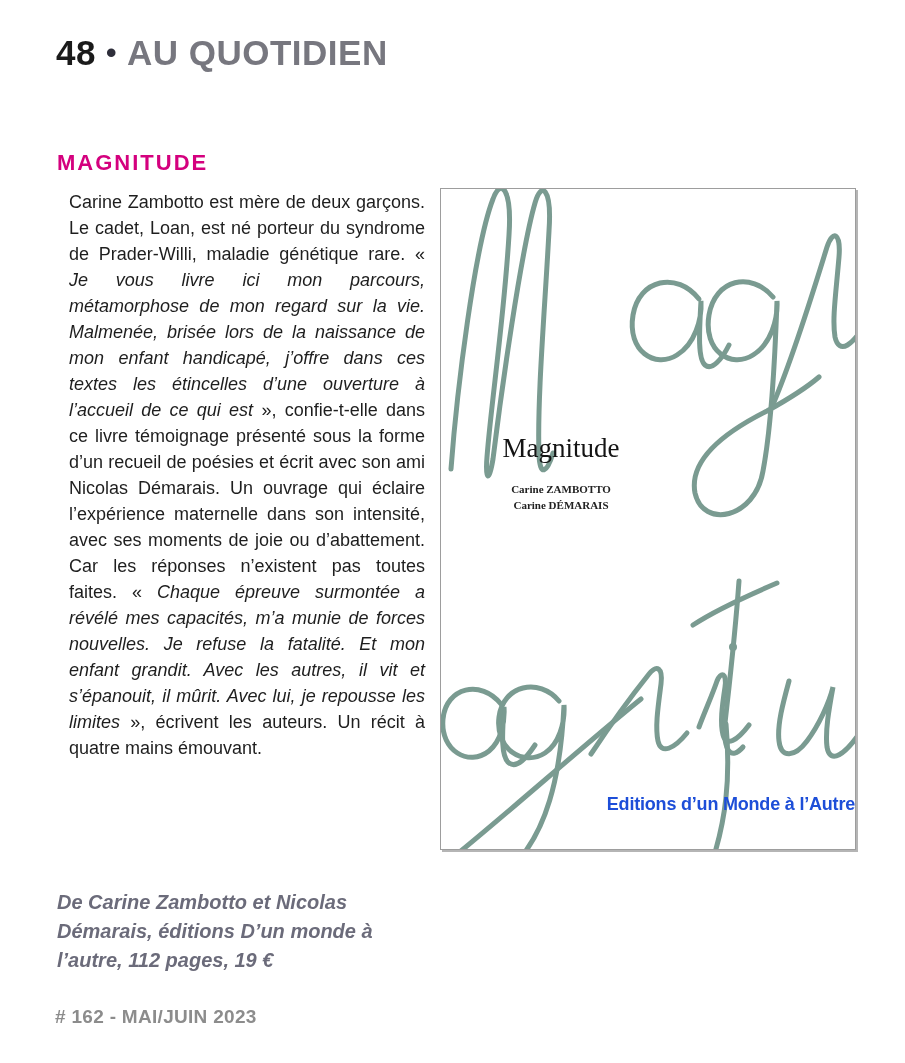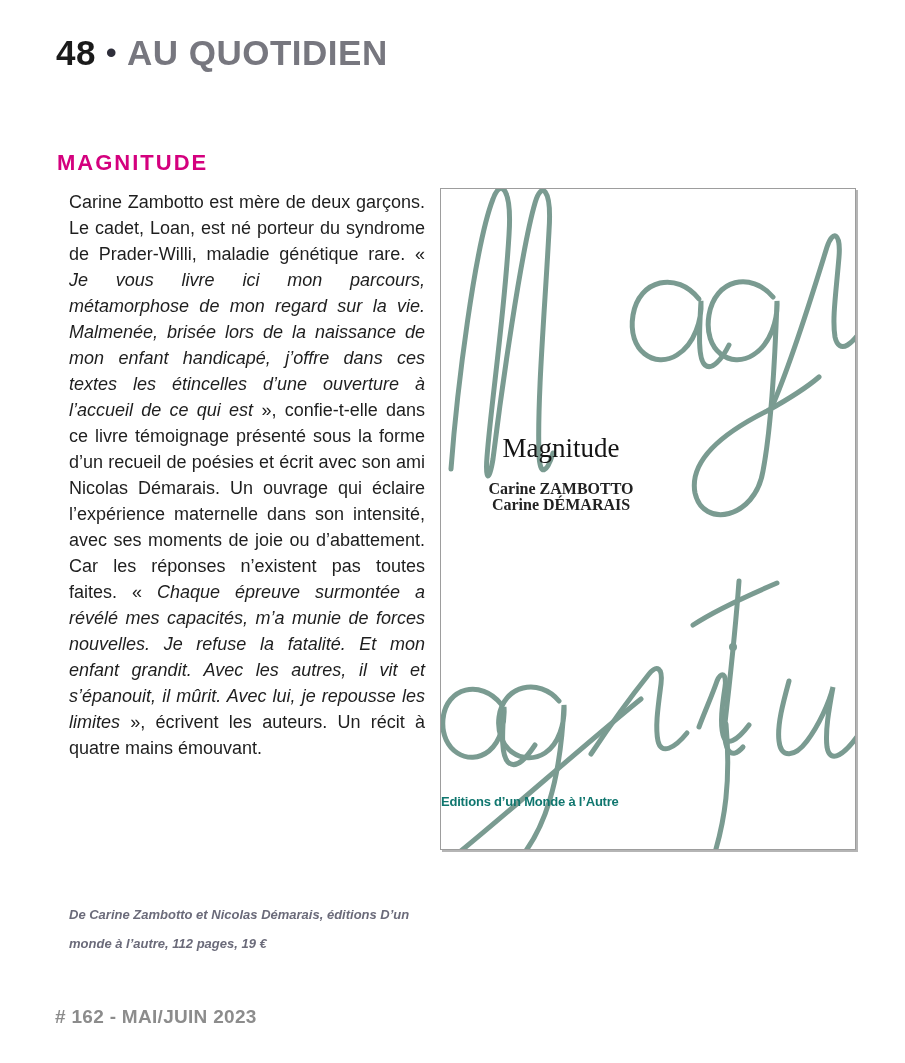--- a/index.html
+++ b/index.html
@@ -23,22 +23,22 @@
   .masthead .section{color:var(--section_gray);}
   .kicker{position:absolute;left:56px;top:114px;margin:0;font-size:33px;font-weight:700;letter-spacing:0.5px;color:#141414;}
   .title{position:absolute;left:57px;top:150px;margin:0;font-size:22px;font-weight:700;letter-spacing:2px;color:var(--magenta);}
   .body-text{
     position:absolute;left:57px;top:177px;width:356px;margin:12px;
     font-size:18px;line-height:26px;text-align:justify;color:#1e1e1e;
     hyphens:auto;-webkit-hyphens:auto;
   }
   .body-text .it{font-style:italic;}
   .credit{
-    position:absolute;left:57px;top:888px;width:372px;margin:12px;
-    font-size:13px;line-height:29px;font-style:italic;font-weight:700;color:var(--credit_gray);
+    position:absolute;left:57px;top:888px;width:372px;margin:0;
+    font-size:20px;line-height:29px;font-style:italic;font-weight:700;color:var(--credit_gray);
   }
   .issue{position:absolute;left:55px;top:1006px;font-size:19px;font-weight:700;letter-spacing:0.3px;color:var(--footer_gray);}
 
   
   .cover{
     position:absolute;left:440px;top:188px;width:414px;height:660px;margin:0;
     background:#ffffff;border:1px solid var(--cover_border);
     box-shadow:2px 2px 0 0 #b5b5b5;
     overflow:hidden;
   }
@@ -46,25 +46,25 @@
   .script.top{top:0;width:414px;height:460px;}
   .script.bottom{top:330px;width:414px;height:331px;}
   .script path{fill:none;stroke:var(--script_green);stroke-width:5;stroke-linecap:round;}
   .script circle{fill:var(--script_green);}
   .cover-title{
     position:absolute;left:28px;top:244px;width:184px;text-align:center;z-index:2;
     font-family:"Liberation Serif",serif;font-size:27px;color:#141414;
   }
   .cover-authors{
     position:absolute;left:28px;top:292px;width:184px;text-align:center;z-index:2;
-    font-family:"Liberation Serif",serif;font-size:16px;font-weight:700;line-height:16px;color:#222222;
+    font-family:"Liberation Serif",serif;font-size:11px;font-weight:700;line-height:16px;color:#222222;
   }
   .publisher{
-    position:absolute;left:0;right:0;top:605px;text-align:left;z-index:2;
-    font-size:13px;letter-spacing:-0.2px;color:#0f766e;font-weight:700;
+    position:absolute;left:0;right:0;top:605px;text-align:right;z-index:2;
+    font-size:18px;letter-spacing:-0.2px;color:#1d4ed8;font-weight:700;
     background:transparent;
   }
 </style>
 </head>
 <body>
 
 <div class="page">
 
   <header class="masthead">
     <span class="pnum">48</span><span class="sep">•</span><span class="section">AU QUOTIDIEN</span>

